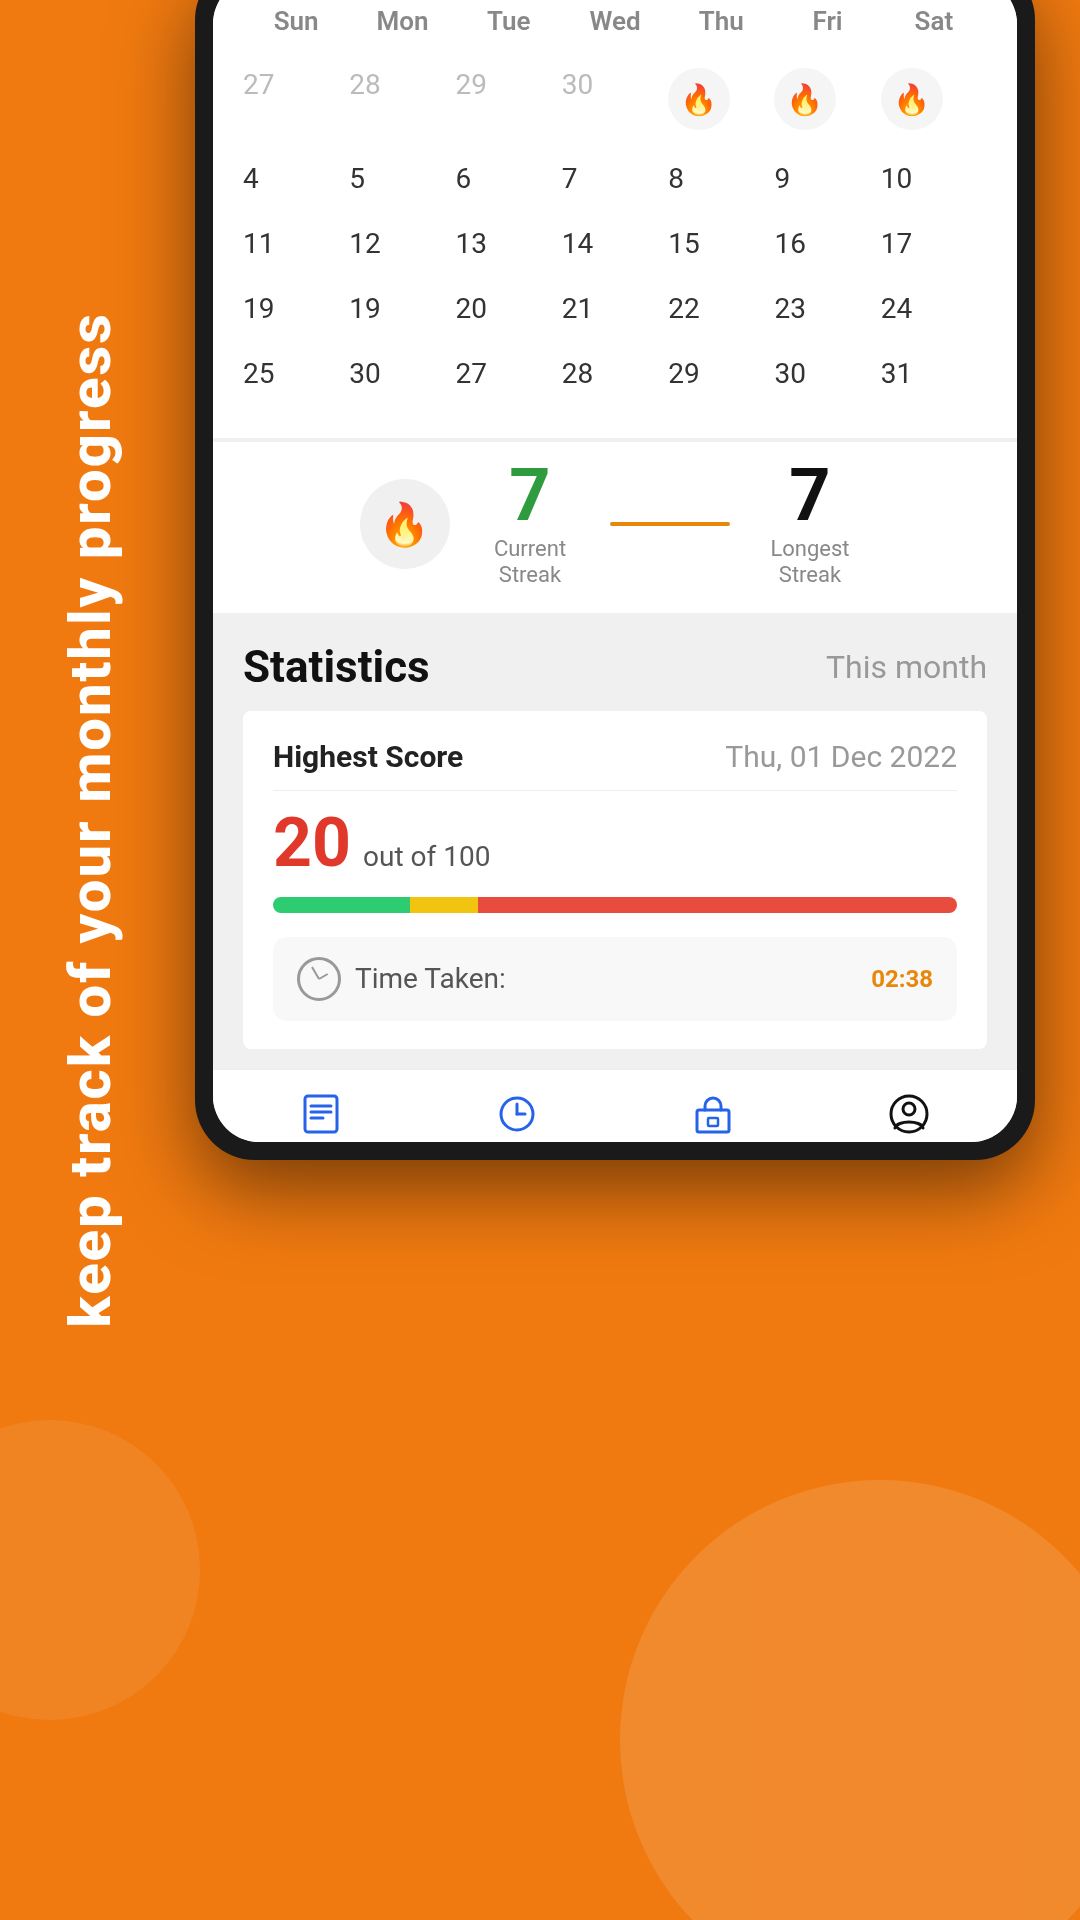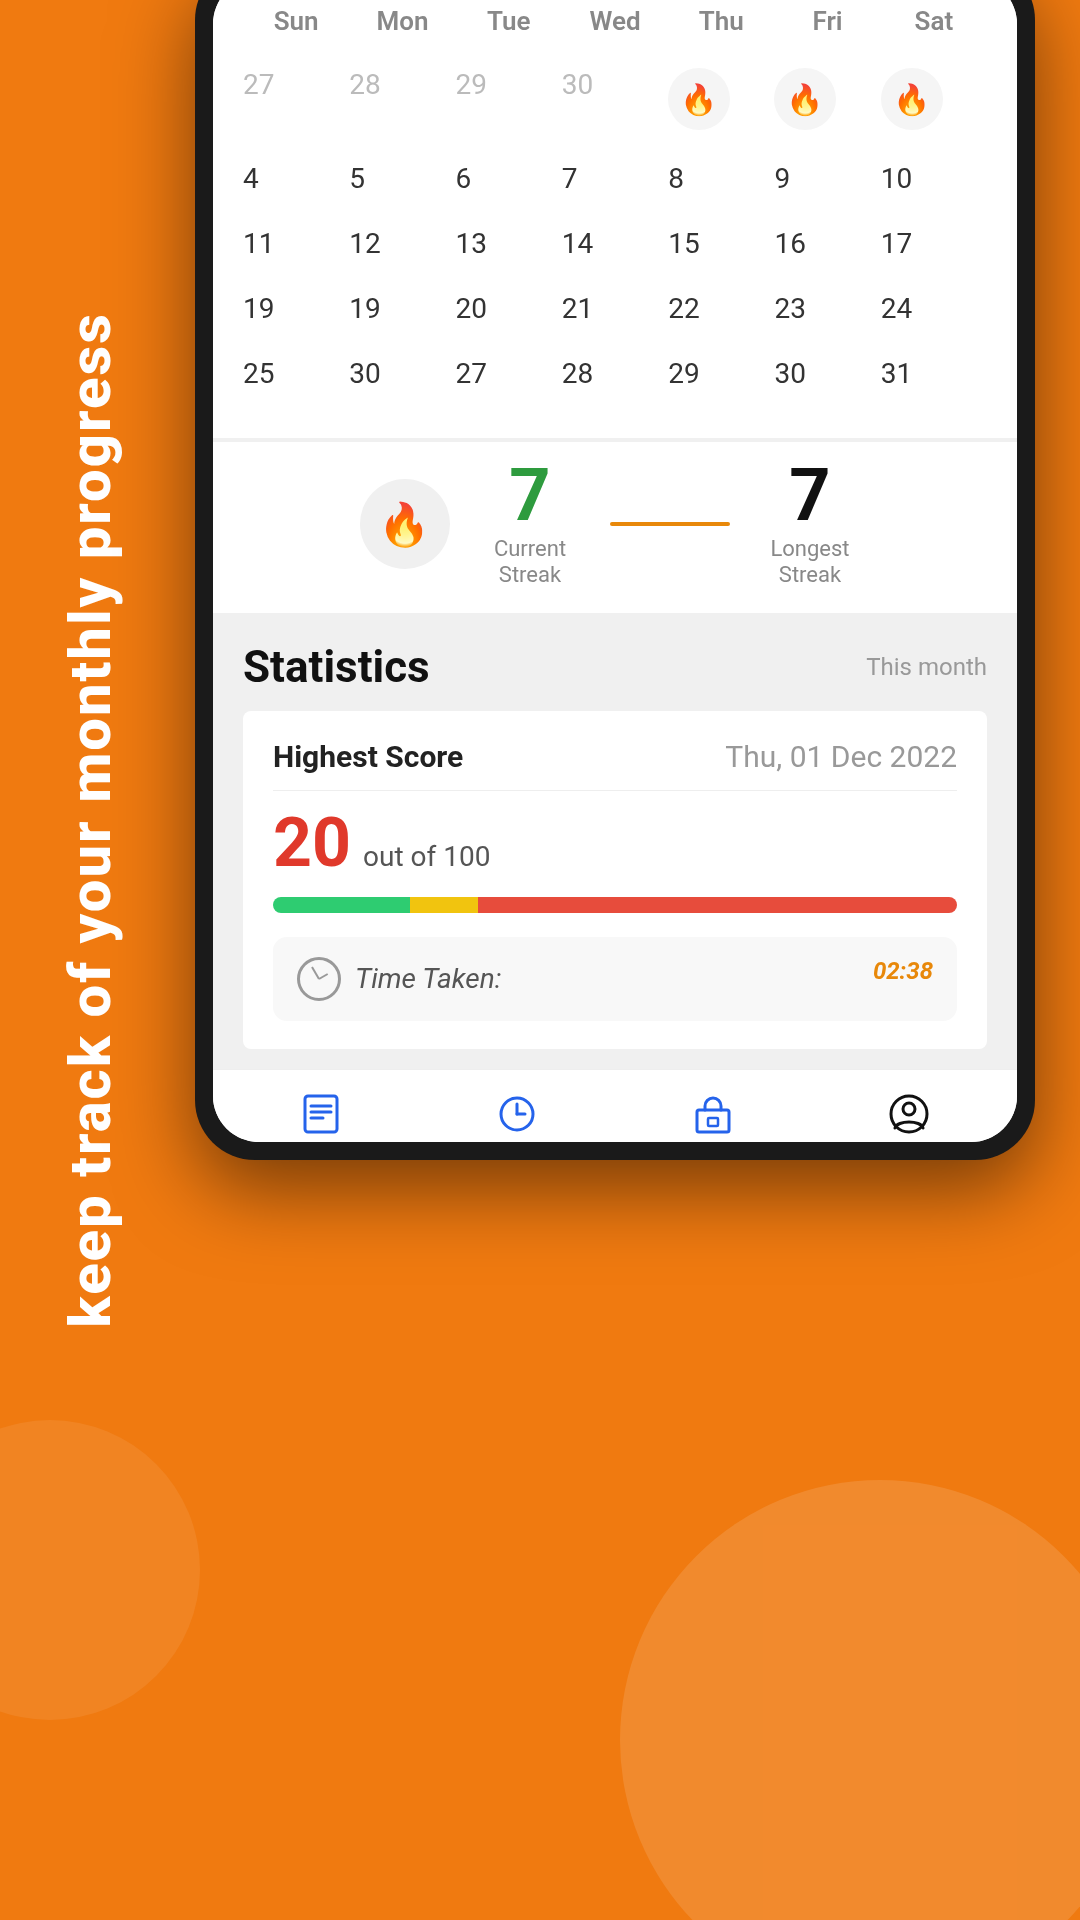--- a/index.html
+++ b/index.html
@@ -193,21 +193,21 @@
       justify-content: space-between;
       align-items: center;
       padding: 28px 0 18px;
     }
     .stats-title {
       font-size: 44px;
       font-weight: 700;
       color: #111;
     }
     .stats-period {
-      font-size: 24px;
+      font-size: 32px;
       color: #999;
     }
 
     
     .score-card {
       background: white;
       border-radius: 8px;
       padding: 28px 30px;
     }
     .score-card-header {
@@ -271,25 +271,25 @@
       background: #F1C40F;
     }
     .progress-red {
       width: 70%;
       background: #E74C3C;
     }
 
     
     .time-taken-row {
       display: flex;
+      align-items: center;
       justify-content: space-between;
       background: #f8f8f8;
       border-radius: 14px;
       padding: 20px 24px;
-      font-style: italic;
     }
     .time-taken-left {
       display: flex;
       align-items: center;
       gap: 14px;
     }
     .clock-icon {
       width: 44px;
       height: 44px;
       border: 3px solid #999;

